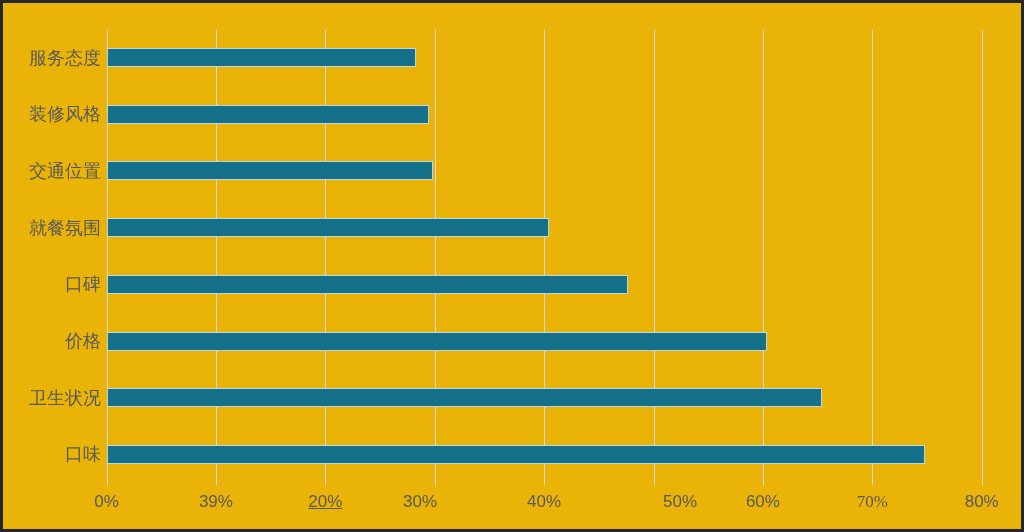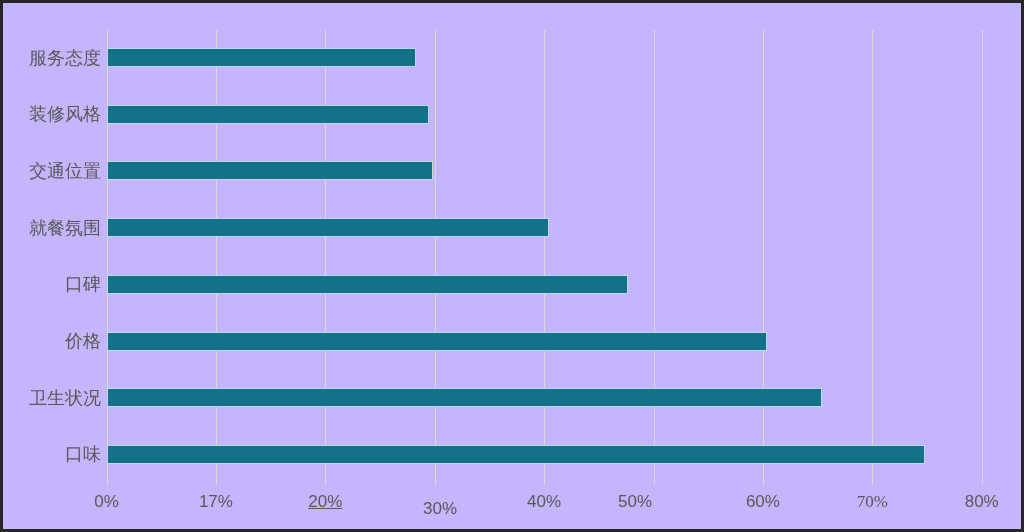--- a/index.html
+++ b/index.html
@@ -8,21 +8,21 @@
     background: #ffffff;
   }
   body {
     font-family: "Liberation Sans", "DejaVu Sans", sans-serif;
   }
   #chart-frame {
     position: relative;
     width: 1024px;
     height: 532px;
     box-sizing: border-box;
-    background: #c4b5fd;
+    background: #eab308;
     border: 3px solid #262626;
     overflow: hidden;
   }
   #plot-inner {
     position: absolute;
     left: 0; top: 0;
     width: 1024px;
     height: 532px;
   }
   
@@ -101,24 +101,24 @@
         <div class="cat-label" style="top: 102.2px;">装修风格</div>
         <div class="cat-label" style="top: 158.9px;">交通位置</div>
         <div class="cat-label" style="top: 215.6px;">就餐氛围</div>
         <div class="cat-label" style="top: 272.3px;">口碑</div>
         <div class="cat-label" style="top: 329px;">价格</div>
         <div class="cat-label" style="top: 385.7px;">卫生状况</div>
         <div class="cat-label" style="top: 442.4px;">口味</div>
       </div>
     <div id="ticklabels-layer">
         <div class="tick-label" style="left: 63.5px;">0%</div>
-        <div class="tick-label" style="left: 172.9px;">17%</div>
+        <div class="tick-label" style="left: 172.9px;">39%</div>
         <div class="tick-label" style="left: 282.3px; text-decoration: underline;">20%</div>
-        <div class="tick-label" style="left: 397px; margin-top: 7px;">30%</div>
+        <div class="tick-label" style="left: 377px;">30%</div>
         <div class="tick-label" style="left: 501.1px; text-align: center;">40%</div>
-        <div class="tick-label" style="left: 592px;">50%</div>
+        <div class="tick-label" style="left: 614px; text-align: right;">50%</div>
         <div class="tick-label" style="left: 719.9px;">60%</div>
         <div class="tick-label" style="left: 829.3px; font-family: Liberation Serif, serif;">70%</div>
         <div class="tick-label" style="left: 938.7px;">80%</div>
       </div>
 
   </div>
 </div>
 
 </body></html>

